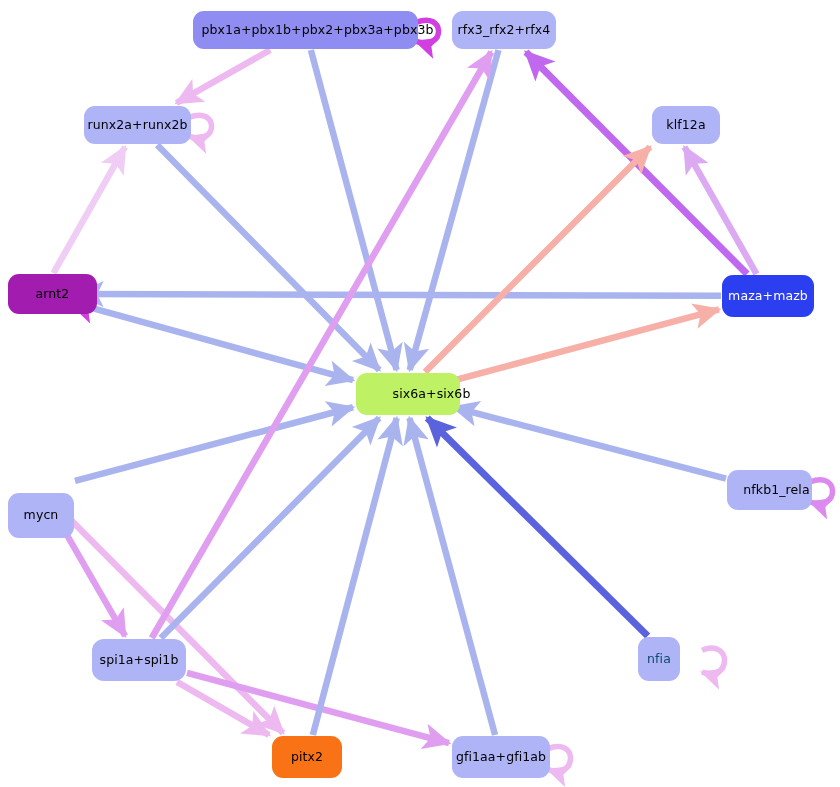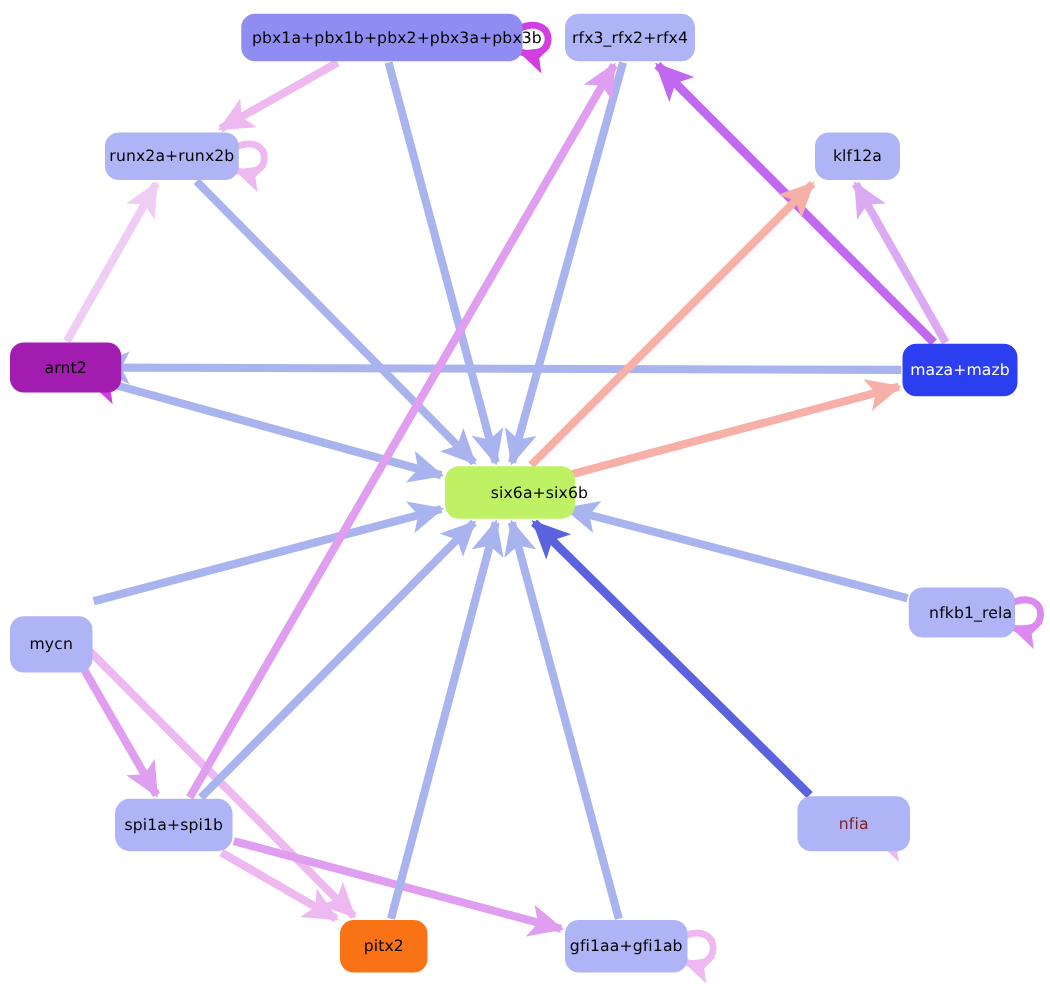--- a/index.html
+++ b/index.html
@@ -115,21 +115,21 @@
       </div>
       <div class="node" style="left: 8px; top: 469px; width: 66px; height: 45px; background: rgb(174, 180, 245); color: rgb(0, 0, 0); margin-top: 24px;">
         <span class="node-label">mycn</span>
       </div>
       <div class="node" style="left: 727px; top: 470px; width: 85px; height: 40px; background: rgb(174, 180, 245); color: rgb(0, 0, 0); padding-left: 14px;">
         <span class="node-label">nfkb1_rela</span>
       </div>
       <div class="node" style="left: 92px; top: 639px; width: 94px; height: 42px; background: rgb(174, 180, 245); color: rgb(0, 0, 0); border-radius: 12px;">
         <span class="node-label">spi1a+spi1b</span>
       </div>
-      <div class="node" style="left: 638px; top: 637px; width: 90px; height: 44px; background: rgb(174, 180, 245); color: #7f1d1d;">
+      <div class="node" style="left: 638px; top: 637px; width: 42px; height: 44px; background: rgb(174, 180, 245); color: #0c4a6e;">
         <span class="node-label">nfia</span>
       </div>
       <div class="node" style="left: 272px; top: 736px; width: 70px; height: 42px; background: #f97316; color: rgb(0, 0, 0);">
         <span class="node-label">pitx2</span>
       </div>
       <div class="node" style="left: 452px; top: 736px; width: 98px; height: 42px; background: rgb(174, 180, 245); color: rgb(0, 0, 0);">
         <span class="node-label">gfi1aa+gfi1ab</span>
       </div>
     </div>
 </div>

